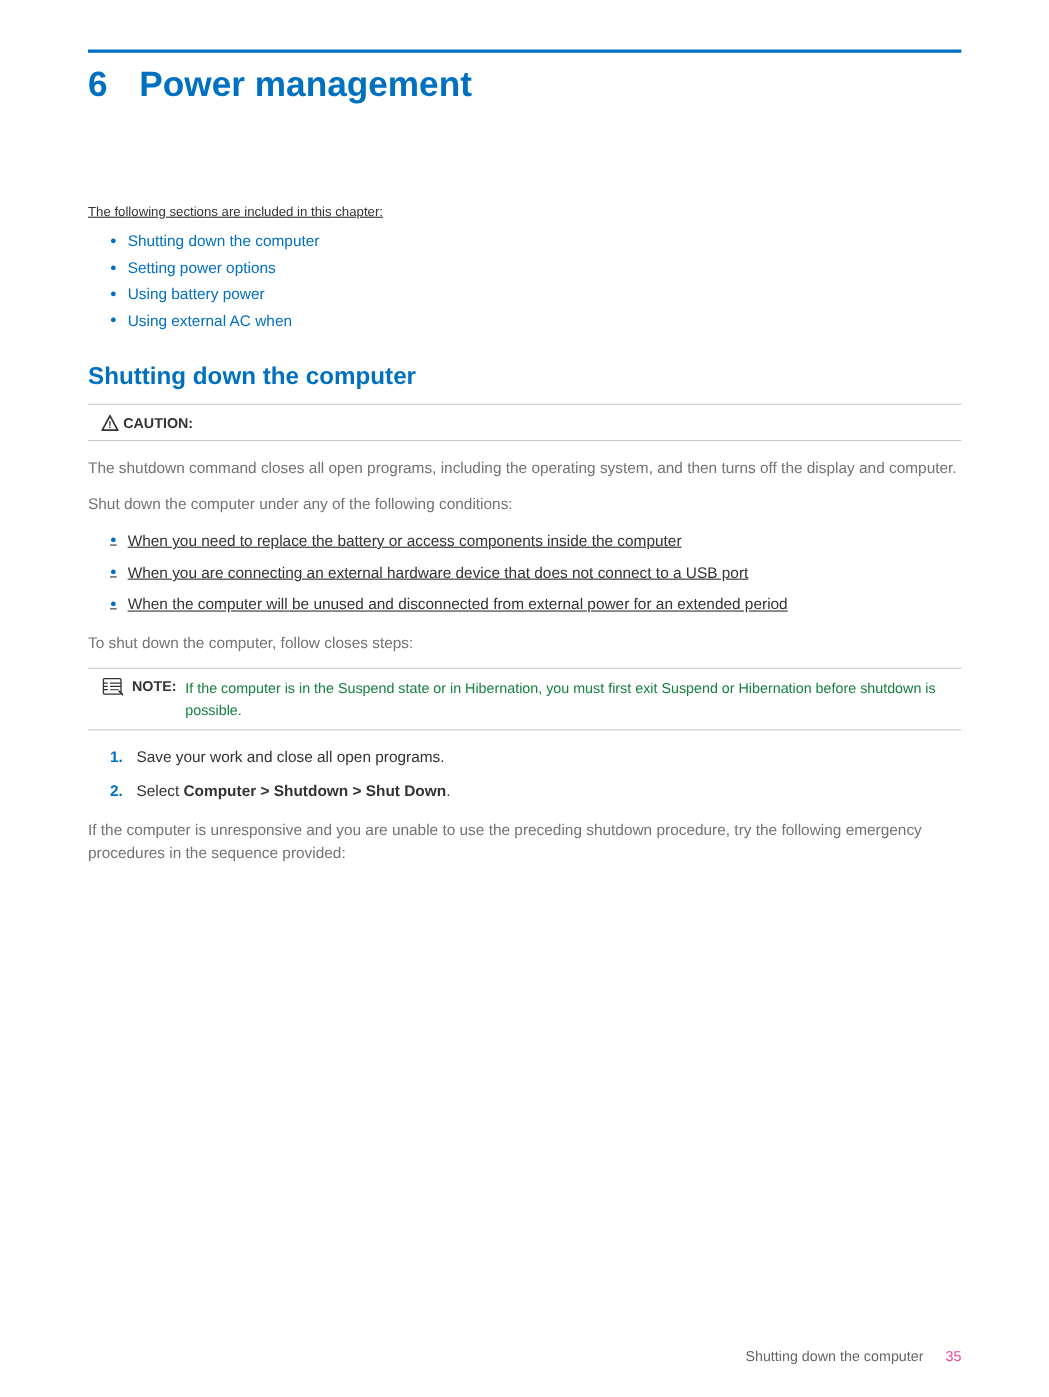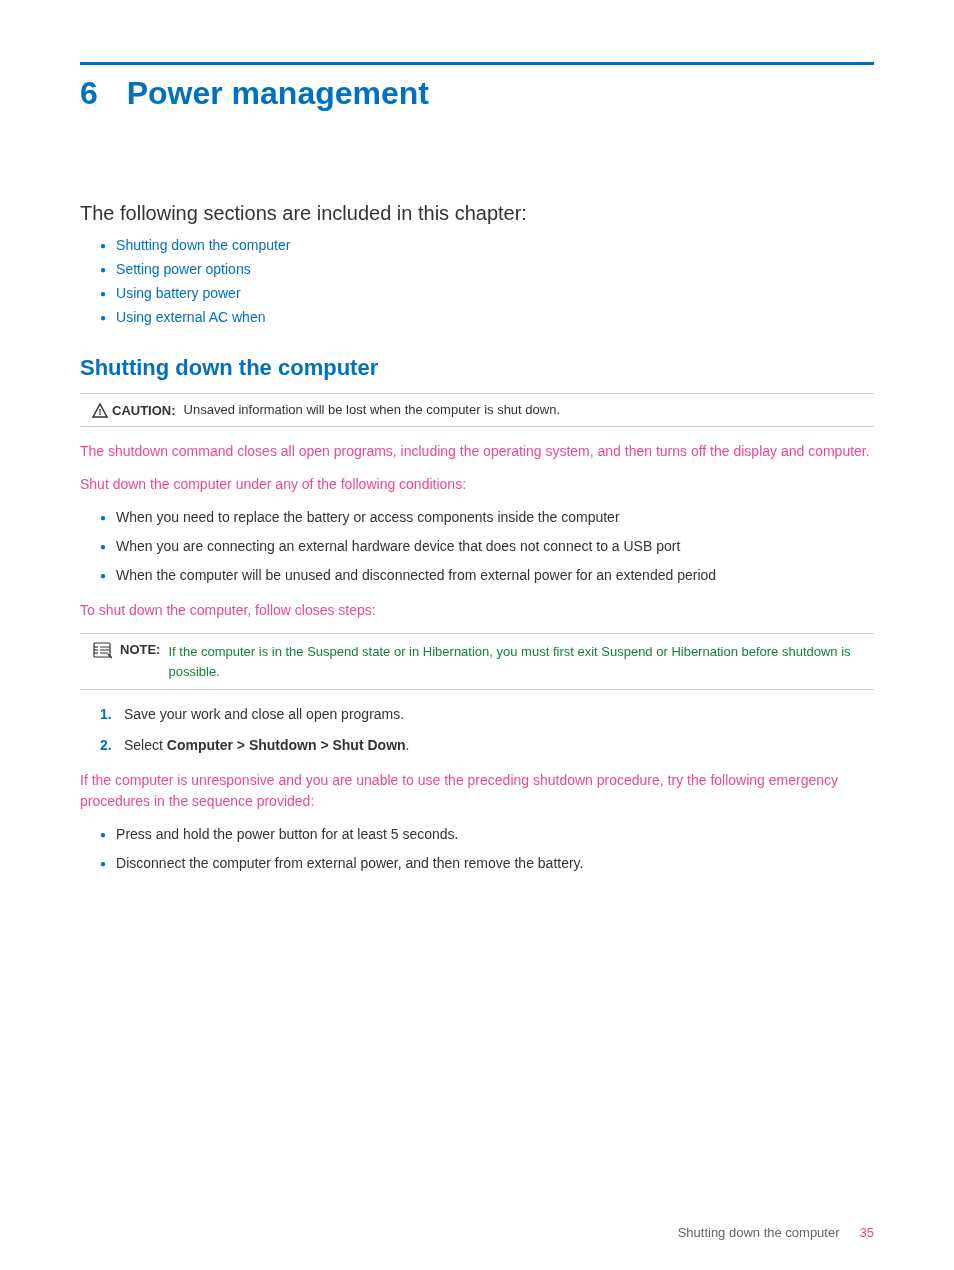--- a/index.html
+++ b/index.html
@@ -14,21 +14,21 @@
       color: #333;
       background: #fff;
       width: 954px;
       min-height: 1270px;
       padding: 0;
     }
 
     .page {
       width: 954px;
       min-height: 1270px;
-      padding: 62px 80px 60px 80px;
+      padding: 45px 80px 60px 80px;
       position: relative;
       border-radius: 26px;
     }
 
     .chapter-header {
       border-top: 3px solid #0070c0;
       padding-top: 10px;
       margin-bottom: 30px;
     }
 
@@ -39,21 +39,22 @@
     }
 
     .chapter-number {
       margin-right: 20px;
     }
 
     .intro-text {
       margin-top: 90px;
       margin-bottom: 12px;
       color: #333;
-      font-size: 20px;
+      font-size: 12px;
+      text-decoration: underline;
     }
 
     .toc-list {
       list-style: none;
       margin-left: 20px;
       margin-bottom: 30px;
     }
 
     .toc-list li {
       margin-bottom: 8px;
@@ -102,37 +103,38 @@
       gap: 4px;
     }
 
     .caution-text {
       font-size: 13px;
       color: #333;
     }
 
     .body-text {
       font-size: 14px;
-      color: #ec4899;
+      color: #737373;
       margin-bottom: 12px;
       line-height: 1.5;
     }
 
     .bullet-list {
       list-style: none;
       margin-left: 20px;
       margin-bottom: 14px;
     }
 
     .bullet-list li {
       display: flex;
       align-items: flex-start;
       margin-bottom: 8px;
       font-size: 14px;
       line-height: 1.5;
+      text-decoration: underline;
     }
 
     .bullet-list li::before {
       content: "●";
       color: #0070c0;
       font-size: 10px;
       margin-right: 10px;
       flex-shrink: 0;
       margin-top: 3px;
     }
@@ -261,21 +263,20 @@
   <div class="caution-box">
     <span class="caution-label">
       <span class="caution-triangle">
         <svg width="16" height="15" viewBox="0 0 16 15">
           <polygon points="8,1 15,14 1,14" fill="none" stroke="#333" stroke-width="1.5"></polygon>
           <text x="8" y="12" text-anchor="middle" font-size="9" font-weight="bold" fill="#333">!</text>
         </svg>
       </span>
       <span>CAUTION:</span>
     </span>
-    <span class="caution-text">Unsaved information will be lost when the computer is shut down.</span>
   </div>
 
   <p class="body-text">The shutdown command closes all open programs, including the operating system, and then turns off the display and computer.</p>
 
   <p class="body-text">Shut down the computer under any of the following conditions:</p>
 
   <ul class="bullet-list">
     <li>
       <span>When you need to replace the battery or access components inside the computer</span>
     </li>
@@ -316,26 +317,18 @@
     <div class="ordered-list-item">
       <span class="item-number">2.</span>
       <span>
         <span>Select </span><span class="bold-text">Computer &gt; Shutdown &gt; Shut Down</span><span>.</span>
       </span>
     </div>
   </div>
 
   <p class="body-text">If the computer is unresponsive and you are unable to use the preceding shutdown procedure, try the following emergency procedures in the sequence provided:</p>
 
-  <ul class="bullet-list">
-    <li>
-      <span>Press and hold the power button for at least 5 seconds.</span>
-    </li>
-    <li>
-      <span>Disconnect the computer from external power, and then remove the battery.</span>
-    </li>
-  </ul>
 
   <div class="footer">
     <span class="footer-text">Shutting down the computer</span>
     <span class="footer-page">35</span>
   </div>
 </div>
 
 </body></html>

